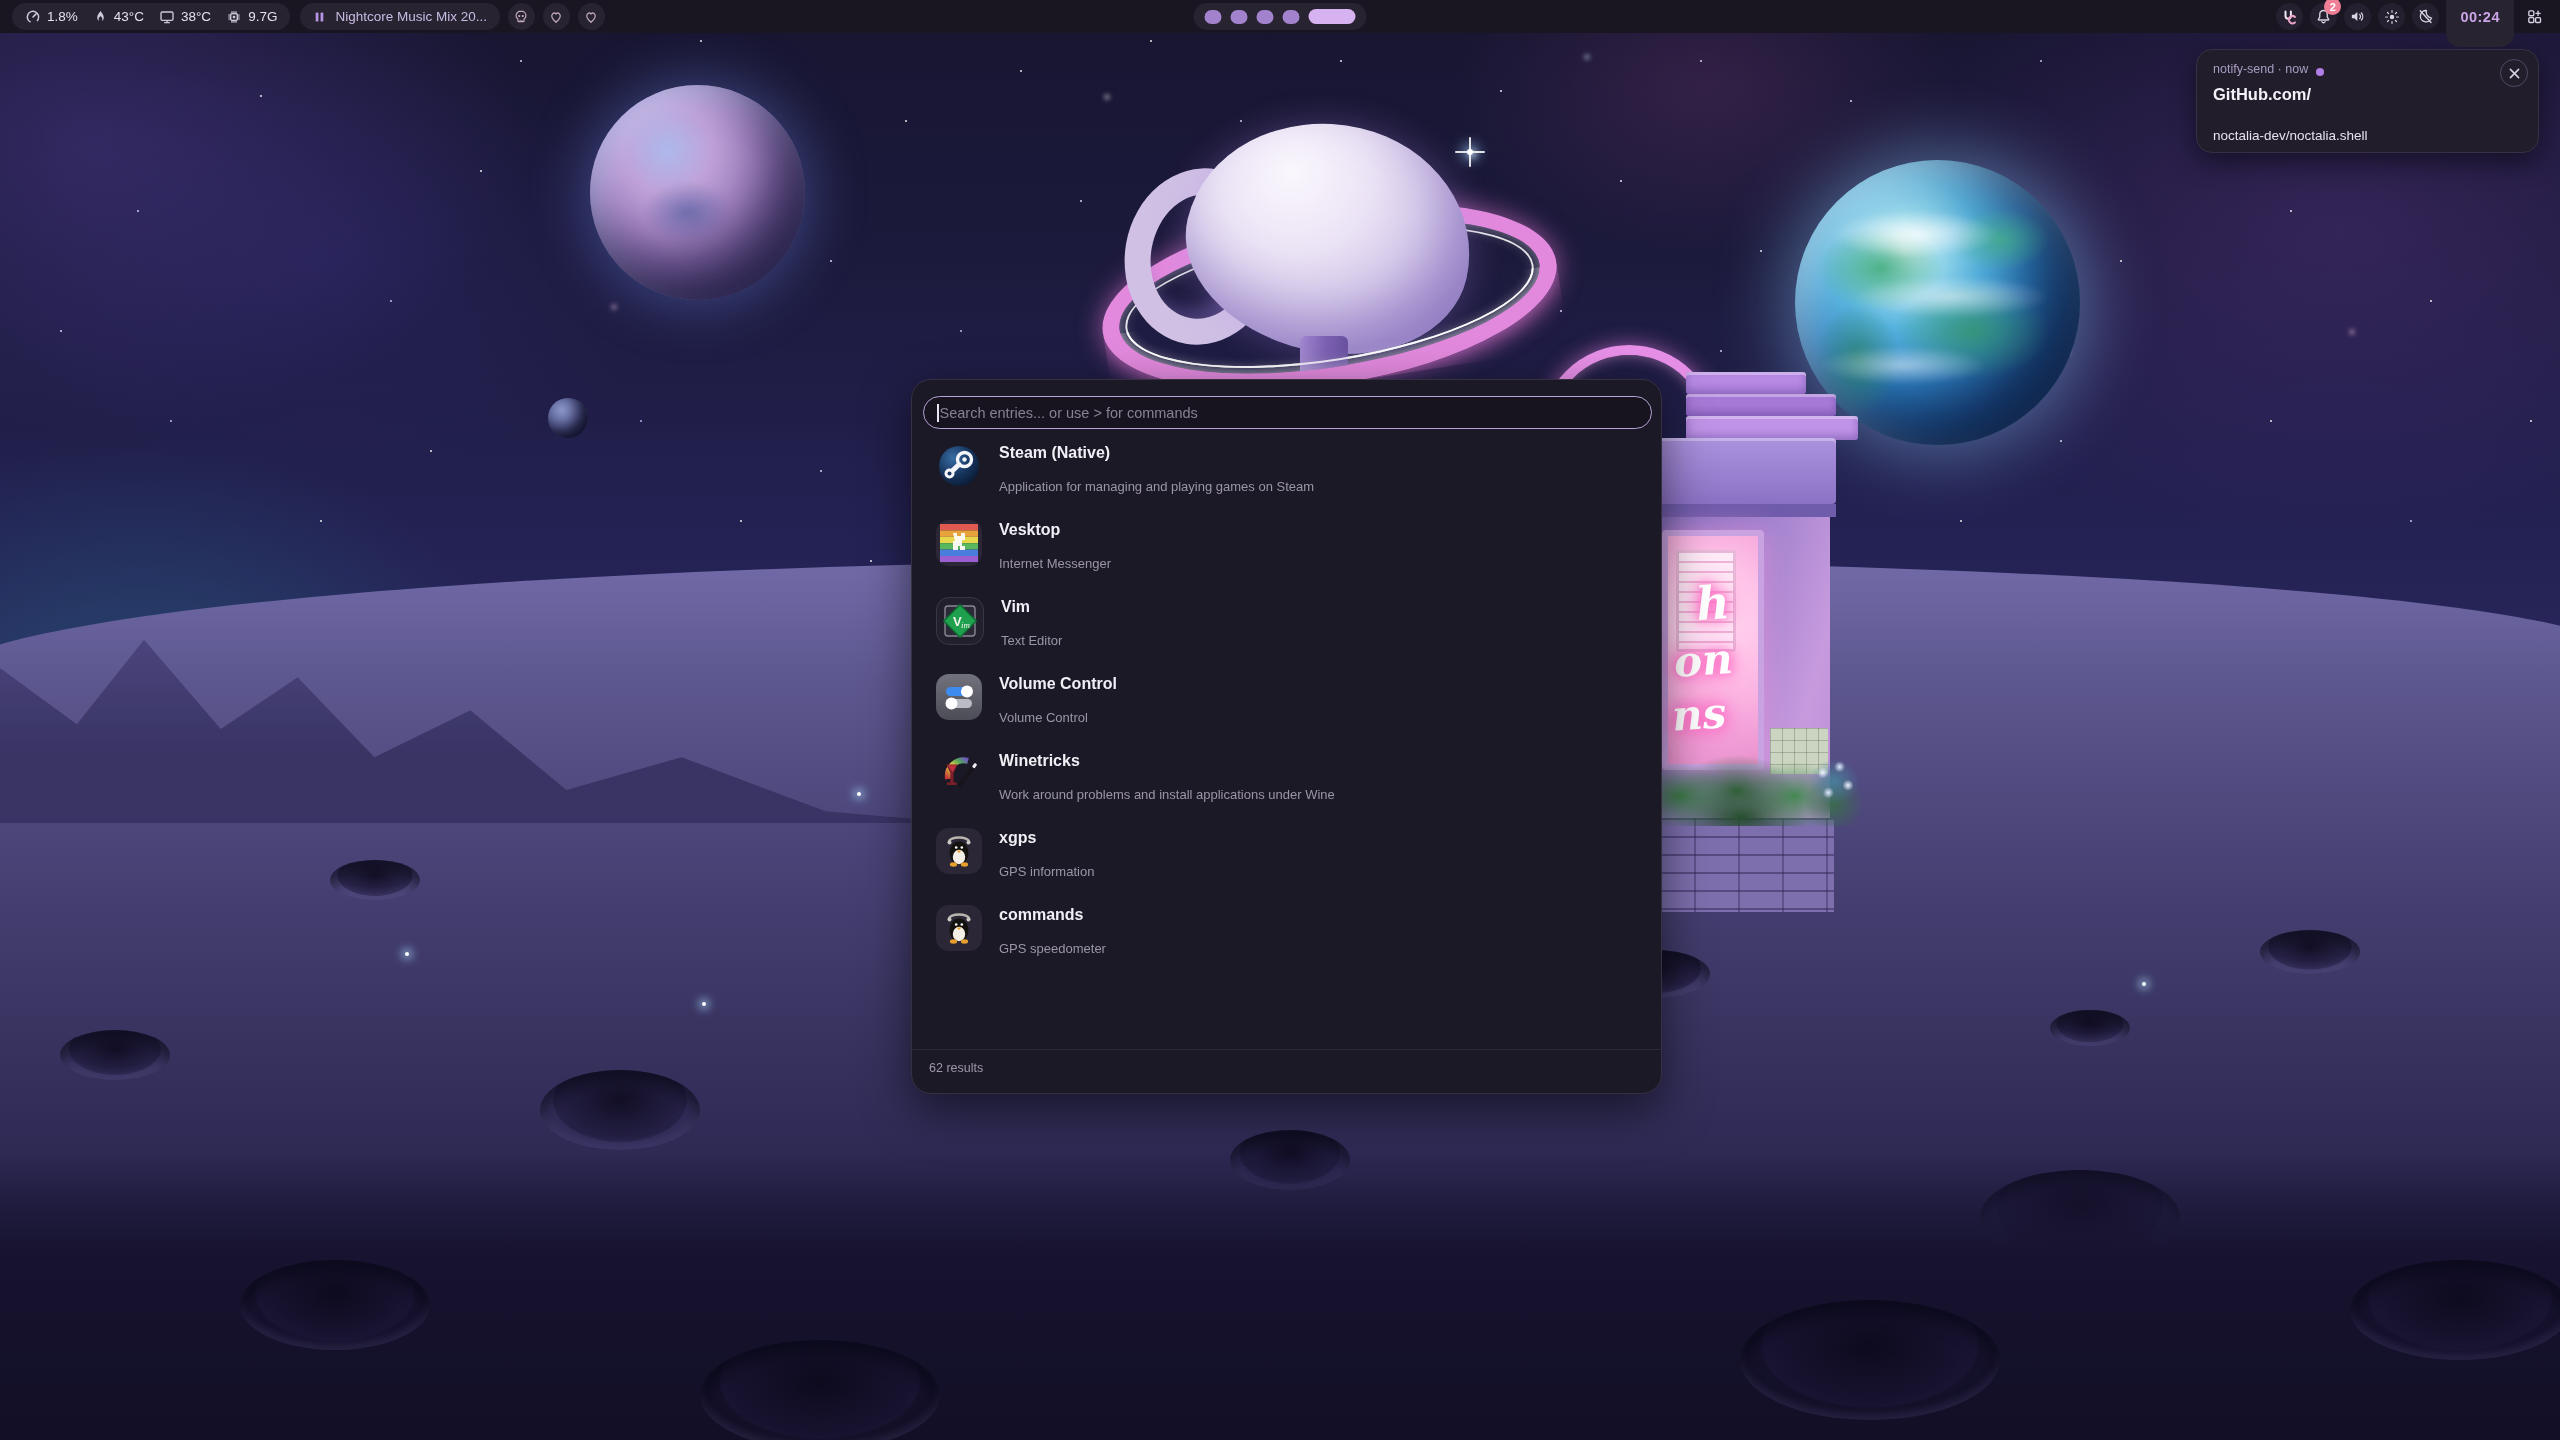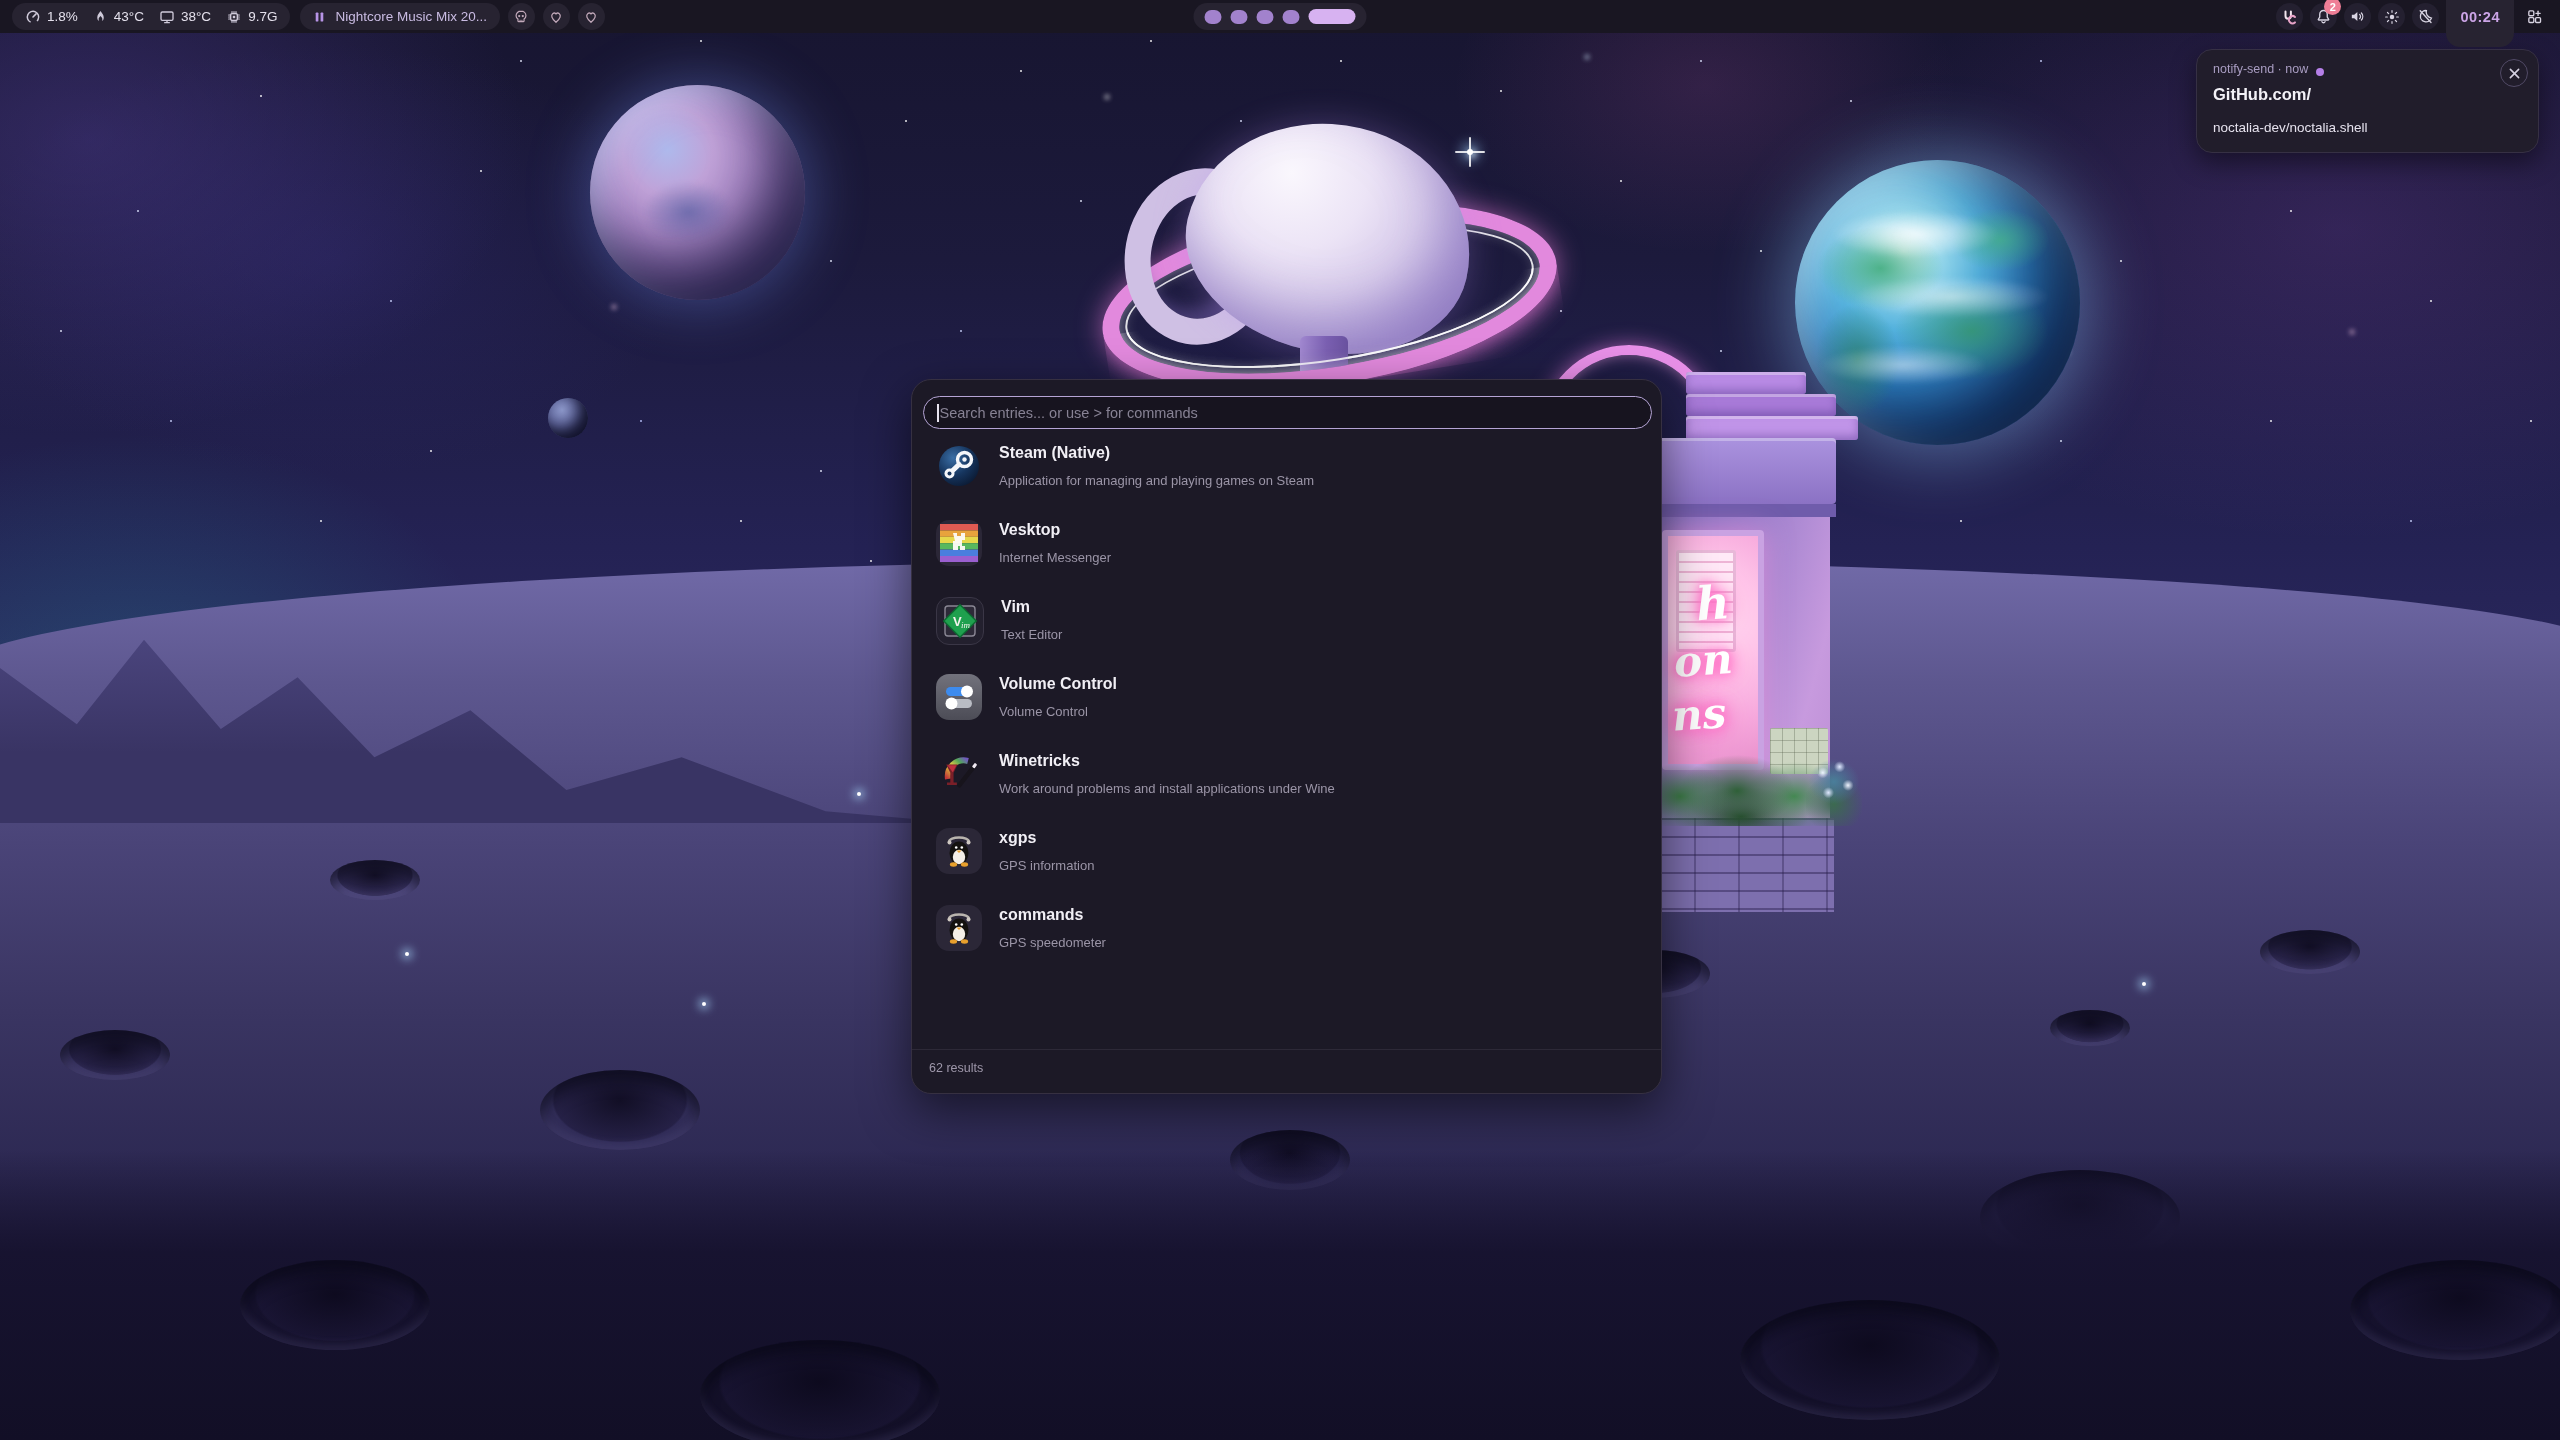--- a/index.html
+++ b/index.html
@@ -159,36 +159,36 @@
     color:#cba4e6;font-size:14.5px;font-weight:700;letter-spacing:.5px;}
 
   
   .notif{left:2196px;top:49px;width:343px;height:104px;z-index:90;background:#211d2b;border:1px solid #363044;
     border-radius:16px;box-sizing:border-box;padding:12px 16px;box-shadow:0 10px 26px rgba(0,0,0,.45);}
   .notif-head{display:flex;align-items:flex-end;gap:8px;font-size:12.5px;color:#a99dc2;}
   .notif-dot{width:8px;height:8px;border-radius:50%;background:#b57fe8;}
   .notif-close{position:absolute;right:10px;top:9px;width:26px;height:26px;border-radius:50%;
     border:1.5px solid #514a66;display:flex;align-items:center;justify-content:center;color:#d5d0e0;}
   .notif-title{margin-top:9px;font-size:16.5px;font-weight:700;color:#f3f1f7;}
-  .notif-body{margin-top:16px;font-size:13.5px;color:#e6e2ee;}
+  .notif-body{margin-top:24px;font-size:13.5px;color:#e6e2ee;}
 
   
   .launcher{left:911px;top:379px;width:751px;height:715px;z-index:50;background:#1c1926;border:1px solid #363041;
     border-radius:20px;box-sizing:border-box;box-shadow:0 16px 48px rgba(0,0,0,.55);}
   .search-box{position:absolute;left:11px;top:16px;width:729px;height:33px;border:1px solid #b5a4d5;border-radius:17px;
     background:#17141f;box-sizing:border-box;display:flex;align-items:center;padding:0 13px;gap:1px;}
   .caret{width:1.5px;height:18px;background:#e8e4f0;}
   .search-ph{font-size:14.5px;color:#878294;}
   .results{position:absolute;left:0;top:63px;width:100%;}
   .row{display:flex;align-items:flex-start;height:77px;padding:0 24px;gap:17px;box-sizing:border-box;}
   .tile{width:46px;height:46px;border-radius:13px;background:#2b2737;flex:0 0 auto;display:flex;align-items:center;
     justify-content:center;overflow:hidden;position:relative;}
   .tile.flat{background:transparent;}
   .row-title{font-size:16px;font-weight:700;color:#f1eff5;line-height:1.2;}
-  .row-sub{font-size:13px;color:#9b95a7;margin-top:11px;}
+  .row-sub{font-size:13px;color:#9b95a7;margin-top:17px;}
   .footer{position:absolute;left:0;bottom:8px;width:100%;height:36px;border-top:1px solid #2d2937;display:flex;
     align-items:center;padding:0 17px;box-sizing:border-box;}
   .footer-text{font-size:12.5px;color:#9e97aa;}
 
   svg{display:block;}
 </style>
 </head>
 <body>
 
 <div class="stage">

